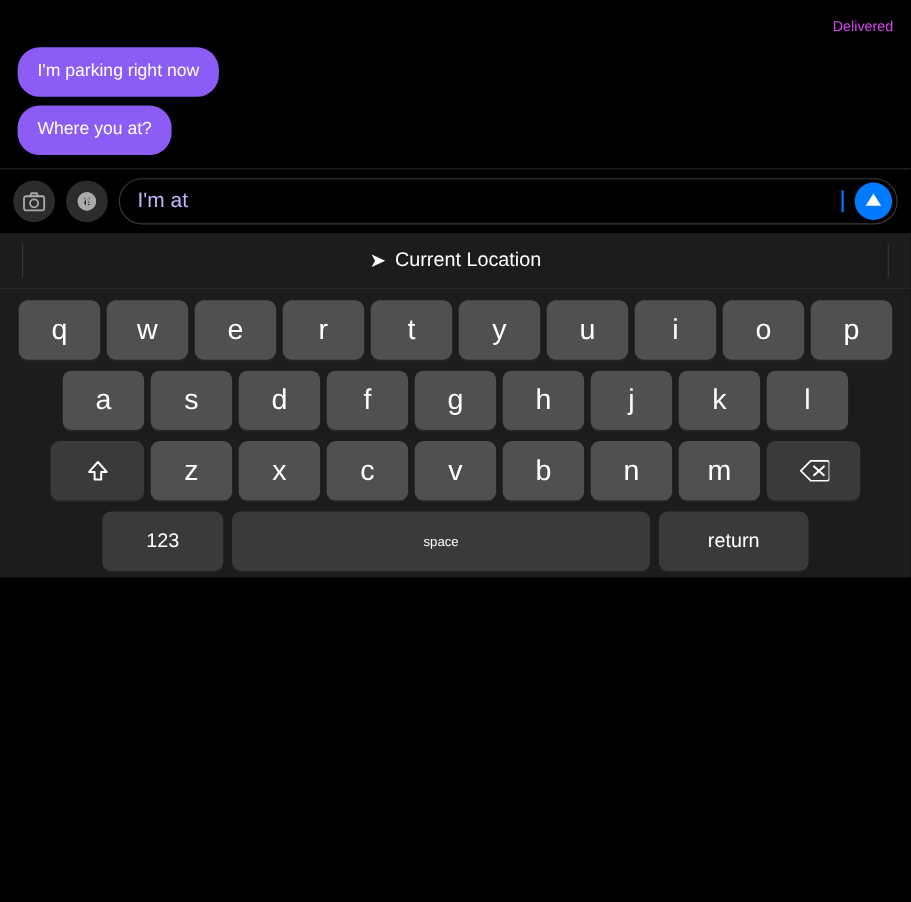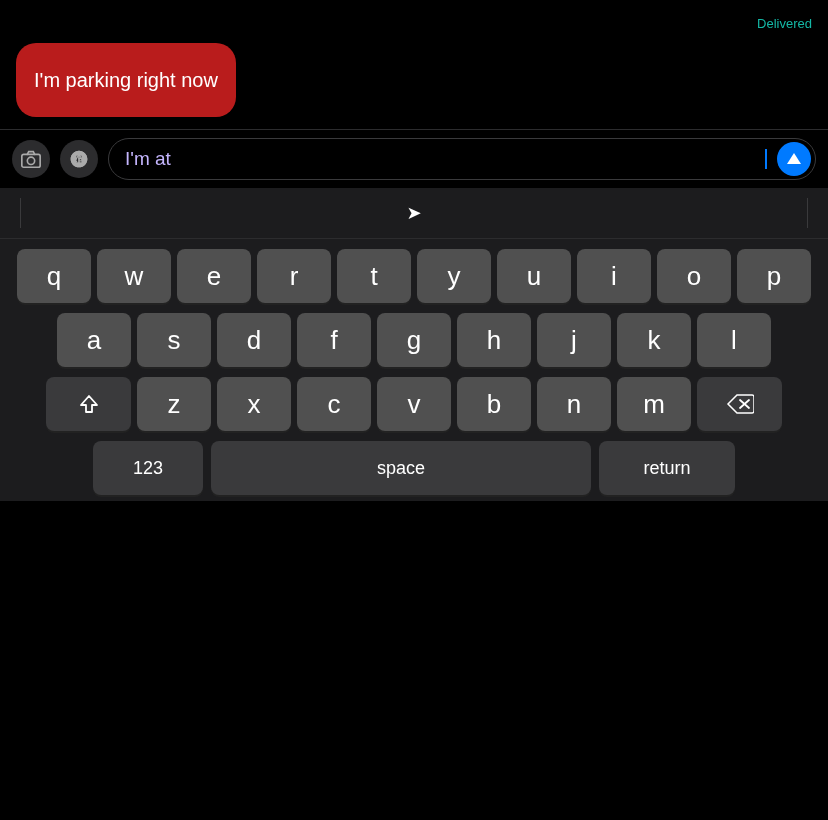--- a/index.html
+++ b/index.html
@@ -20,30 +20,30 @@
       display: flex;
       flex-direction: column;
       align-items: flex-start;
       gap: 8px;
     }
 
     .delivered-label {
       width: 100%;
       text-align: right;
       font-size: 13px;
-      color: #14b8a6;
+      color: #d946ef;
       margin-bottom: 4px;
     }
 
     .message-bubble {
-      background: #b91c1c;
+      background: #8b5cf6;
       border-radius: 20px;
-      padding: 24px 18px;
+      padding: 12px 18px;
       max-width: 70%;
-      font-size: 20px;
+      font-size: 16px;
       color: #fff;
       line-height: 1.3;
     }
 
     
     .input-bar {
       background: #000;
       display: flex;
       align-items: center;
       padding: 8px 12px;
@@ -224,21 +224,21 @@
       width: 85px;
     }
 
     .key-123 {
       width: 110px;
     }
 
     .key-space {
       flex: 1;
       max-width: 380px;
-      font-size: 18px;
+      font-size: 12px;
       background: #3a3a3c;
     }
 
     .key-return {
       width: 136px;
       font-size: 18px;
       background: #3a3a3c;
     }
 
     .key-bottom-row {
@@ -246,20 +246,23 @@
       text-align: right;
     }
   </style>
 </head>
 <body>
 
 <div class="messages-area">
   <div class="delivered-label">Delivered</div>
   <div class="message-bubble">
     <span>I'm parking right now</span>
+  </div>
+  <div class="message-bubble">
+    <span>Where you at?</span>
   </div>
 </div>
 
 <div class="input-bar">
   <div class="icon-btn">
     <svg class="camera-icon-svg" viewBox="0 0 24 24">
       <rect x="2" y="7" width="20" height="14" rx="2" stroke="#aaa" stroke-width="1.8" fill="none"></rect>
       <circle cx="12" cy="14" r="4" stroke="#aaa" stroke-width="1.8" fill="none"></circle>
       <path d="M8 7l1.5-3h5L16 7" stroke="#aaa" stroke-width="1.8" fill="none" stroke-linecap="round"></path>
     </svg>
@@ -275,20 +278,21 @@
     <span class="text-input-text">I'm at</span>
       <span class="text-cursor"></span>
     <div class="send-btn">
       <div class="send-arrow"></div>
     </div>
   </div>
 </div>
 
 <div class="location-suggestion">
   <span class="location-arrow-icon">➤</span>
+  <span class="location-text">Current Location</span>
 </div>
 
 <div class="keyboard">
 
   <div class="key-row">
     <div class="key key-char">q</div>
     <div class="key key-char">w</div>
     <div class="key key-char">e</div>
     <div class="key key-char">r</div>
     <div class="key key-char">t</div>

